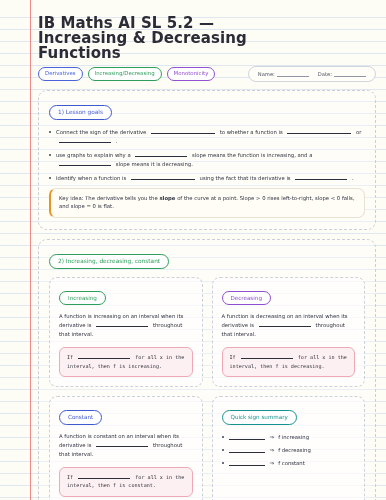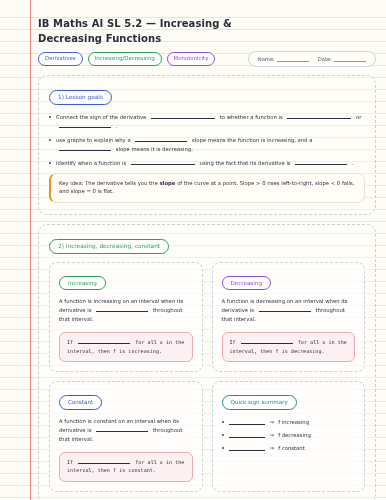--- a/index.html
+++ b/index.html
@@ -41,21 +41,21 @@
   #content {
     position: absolute;
     inset: 0;
     padding: 16px 10px 0 38px;
     box-sizing: border-box;
   }
 
   
   .doc-title {
     font-family: "DejaVu Sans", sans-serif;
-    font-size: 10px;
+    font-size: 15px;
     font-weight: 600;
     color: #2c2c38;
     line-height: 15px;
     letter-spacing: 0.1px;
     margin: 0 0 5px 0;
     max-width: 260px;
   }
 
   .meta-row {
     display: flex;

